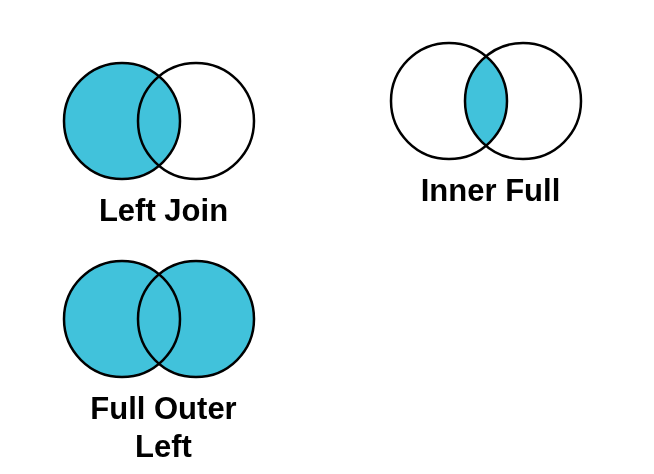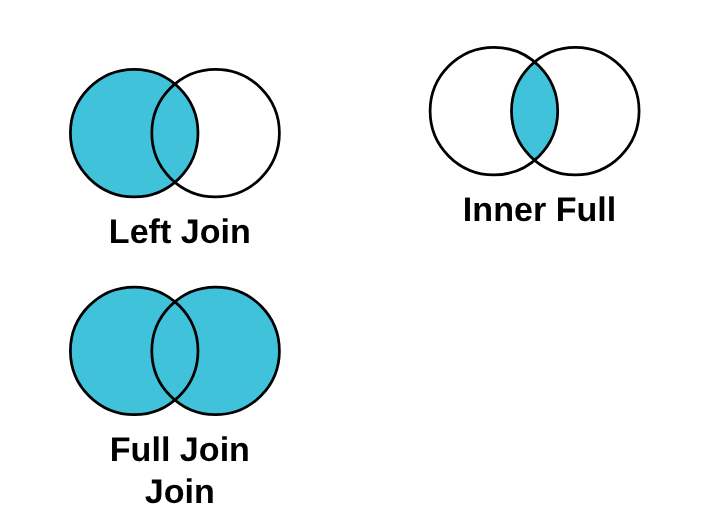--- a/index.html
+++ b/index.html
@@ -91,17 +91,17 @@
           <circle cx="135" cy="63" r="58" fill="#41C2DB"></circle>
           <defs>
             <clipPath id="lens-clip-3">
               <circle cx="61" cy="63" r="58" fill="none"></circle>
             </clipPath>
           </defs>
           <circle cx="135" cy="63" r="58" fill="#41C2DB" clip-path="url(#lens-clip-3)"></circle>
           <circle cx="61" cy="63" r="58" fill="none" stroke="#000000" stroke-width="2.5"></circle>
           <circle cx="135" cy="63" r="58" fill="none" stroke="#000000" stroke-width="2.5"></circle>
         </svg>
-      <div class="venn-label">Full Join Join</div>
+      <div class="venn-label">Full Outer Left</div>
     </div>
 
   </div>
 </div>
 
 </body></html>

